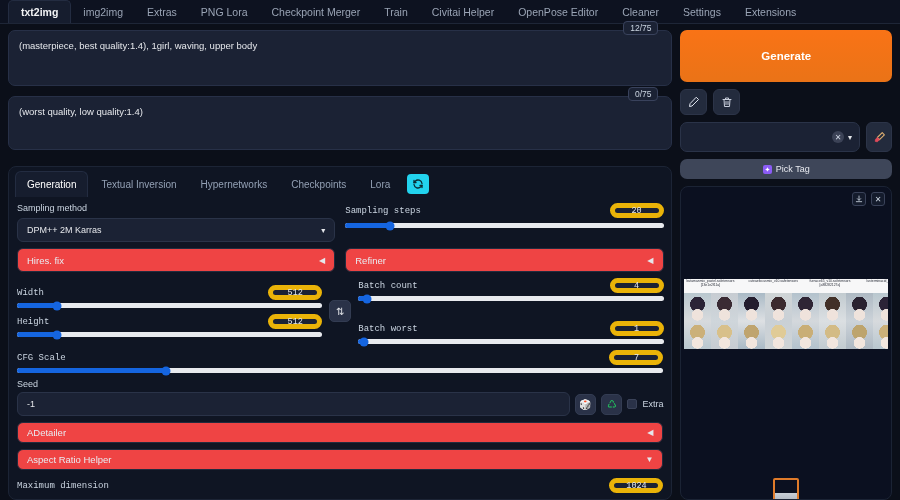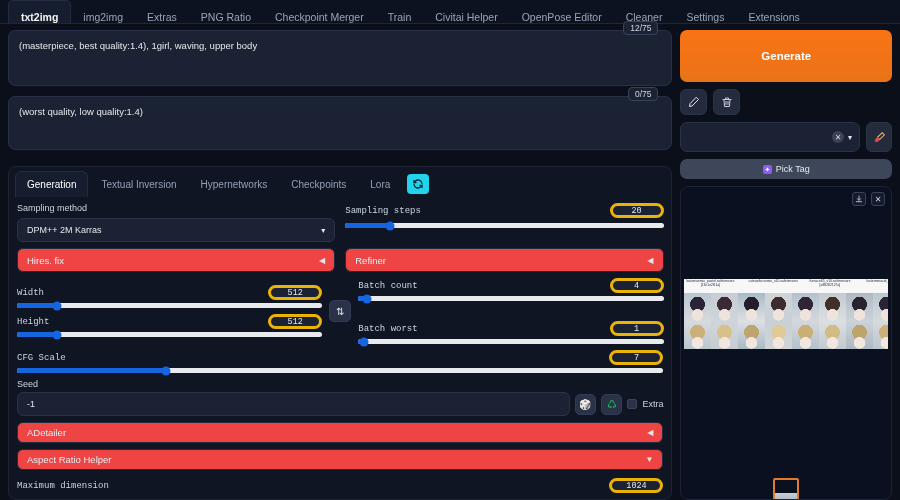--- a/index.html
+++ b/index.html
@@ -12,21 +12,21 @@
   }
   .app { width: 900px; height: 500px; position: relative; display: flex; flex-direction: column; }
 
   
   .topbar {
     height: 24px; display: flex; align-items: stretch;
     background: #0d1220; border-bottom: 1px solid #1e2637;
     padding-left: 8px; flex: 0 0 24px;
   }
   .topbar .tab {
-    display: flex; align-items: flex-end; padding: 0 12px;
+    display: flex; align-items: center; padding: 0 12px;
     font-size: 10.5px; color: #9aa4b5; white-space: nowrap; cursor: pointer;
     border-top-left-radius: 5px; border-top-right-radius: 5px;
   }
   .topbar .tab.active {
     background: #161d2e; color: #f3f4f6; font-weight: bold;
     border: 1px solid #232c41; border-bottom: none;
   }
 
   
   .body { flex: 1; display: flex; padding: 6px 8px 0 8px; gap: 8px; min-height: 0; }
@@ -115,21 +115,21 @@
   .accordion {
     height: 24px; background: #ef4444; border: 1px solid #222b3e; border-radius: 6px;
     display: flex; align-items: center; justify-content: space-between;
     padding: 0 9px; font-size: 9.5px; color: #e8ebf1; cursor: pointer;
   }
   .tri { font-size: 8px; color: #e5e7eb; }
 
   .slider-group { display: flex; flex-direction: column; gap: 3px; }
   .slider-top { display: flex; align-items: center; justify-content: space-between; font-family: Liberation Mono, monospace; }
   .num-box {
-    width: 54px; height: 15px; background: #1b2234; border: 3px solid #eab308;
+    width: 54px; height: 15px; background: #1b2234; border: 5px solid #eab308;
     border-radius: 8px; font-size: 8.5px; color: #e5e7eb;
     display: flex; align-items: center; justify-content: center;
   }
   .track { height: 5px; background: #e8eaee; border-radius: 3px; position: relative; }
   .track .fill { position: absolute; left: 0; top: 0; bottom: 0; background: #1565e0; border-radius: 3px; }
   .track .knob {
     position: absolute; top: 50%; transform: translate(-50%,-50%);
     width: 9px; height: 9px; border-radius: 50%; background: #1565e0;
   }
 
@@ -197,21 +197,21 @@
     <div class="tab active">
         <span>txt2img</span>
       </div>
     <div class="tab">
         <span>img2img</span>
       </div>
     <div class="tab">
         <span>Extras</span>
       </div>
     <div class="tab">
-        <span>PNG Ratio</span>
+        <span>PNG Lora</span>
       </div>
     <div class="tab">
         <span>Checkpoint Merger</span>
       </div>
     <div class="tab">
         <span>Train</span>
       </div>
     <div class="tab">
         <span>Civitai Helper</span>
       </div>

